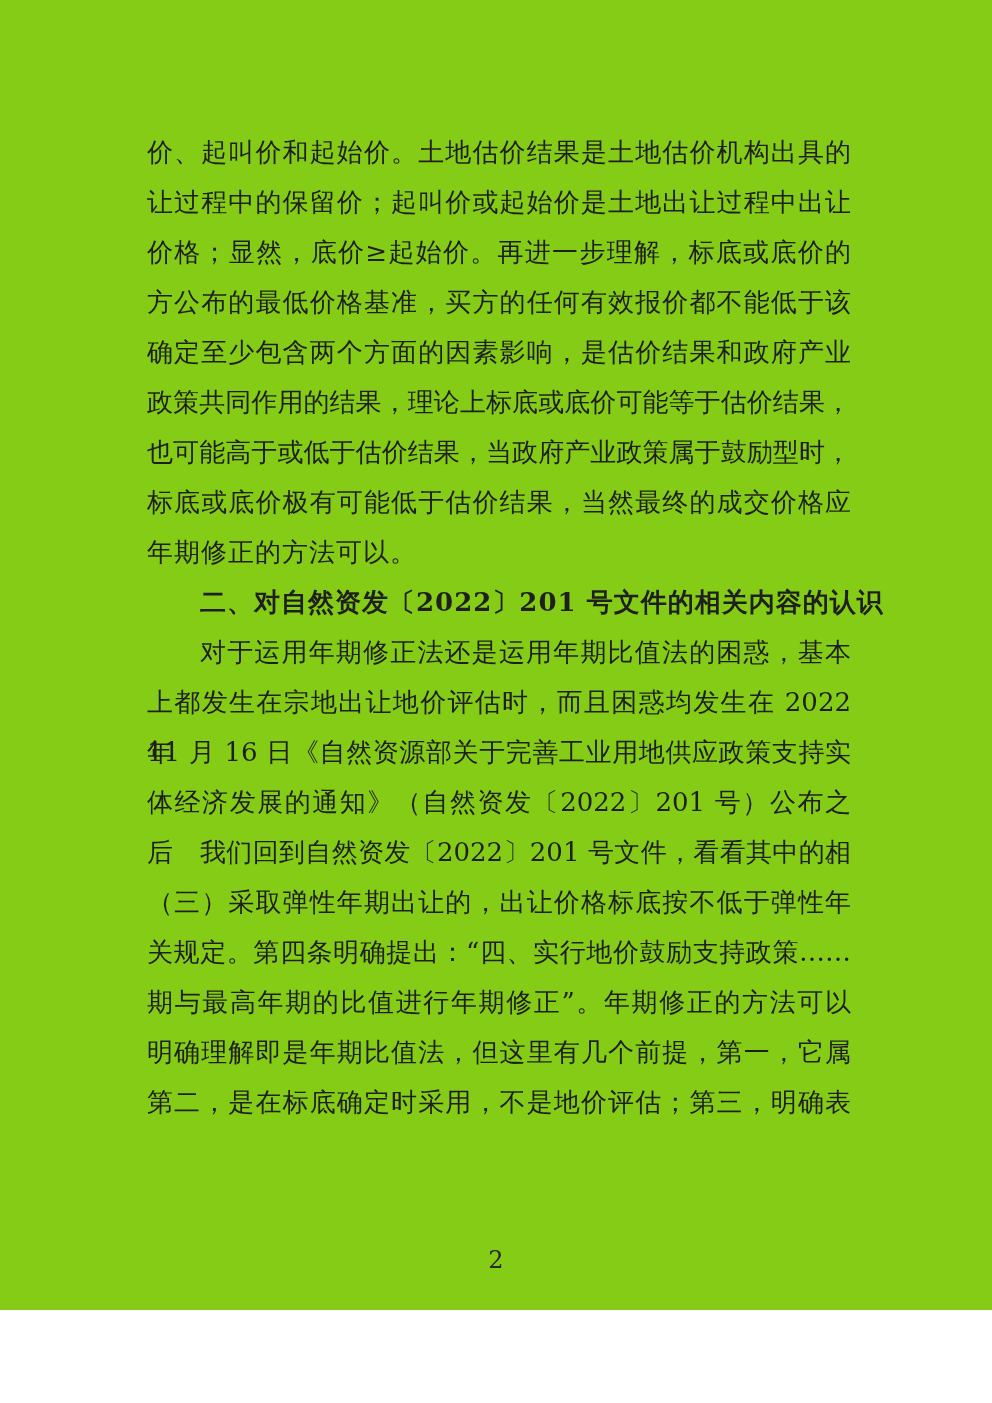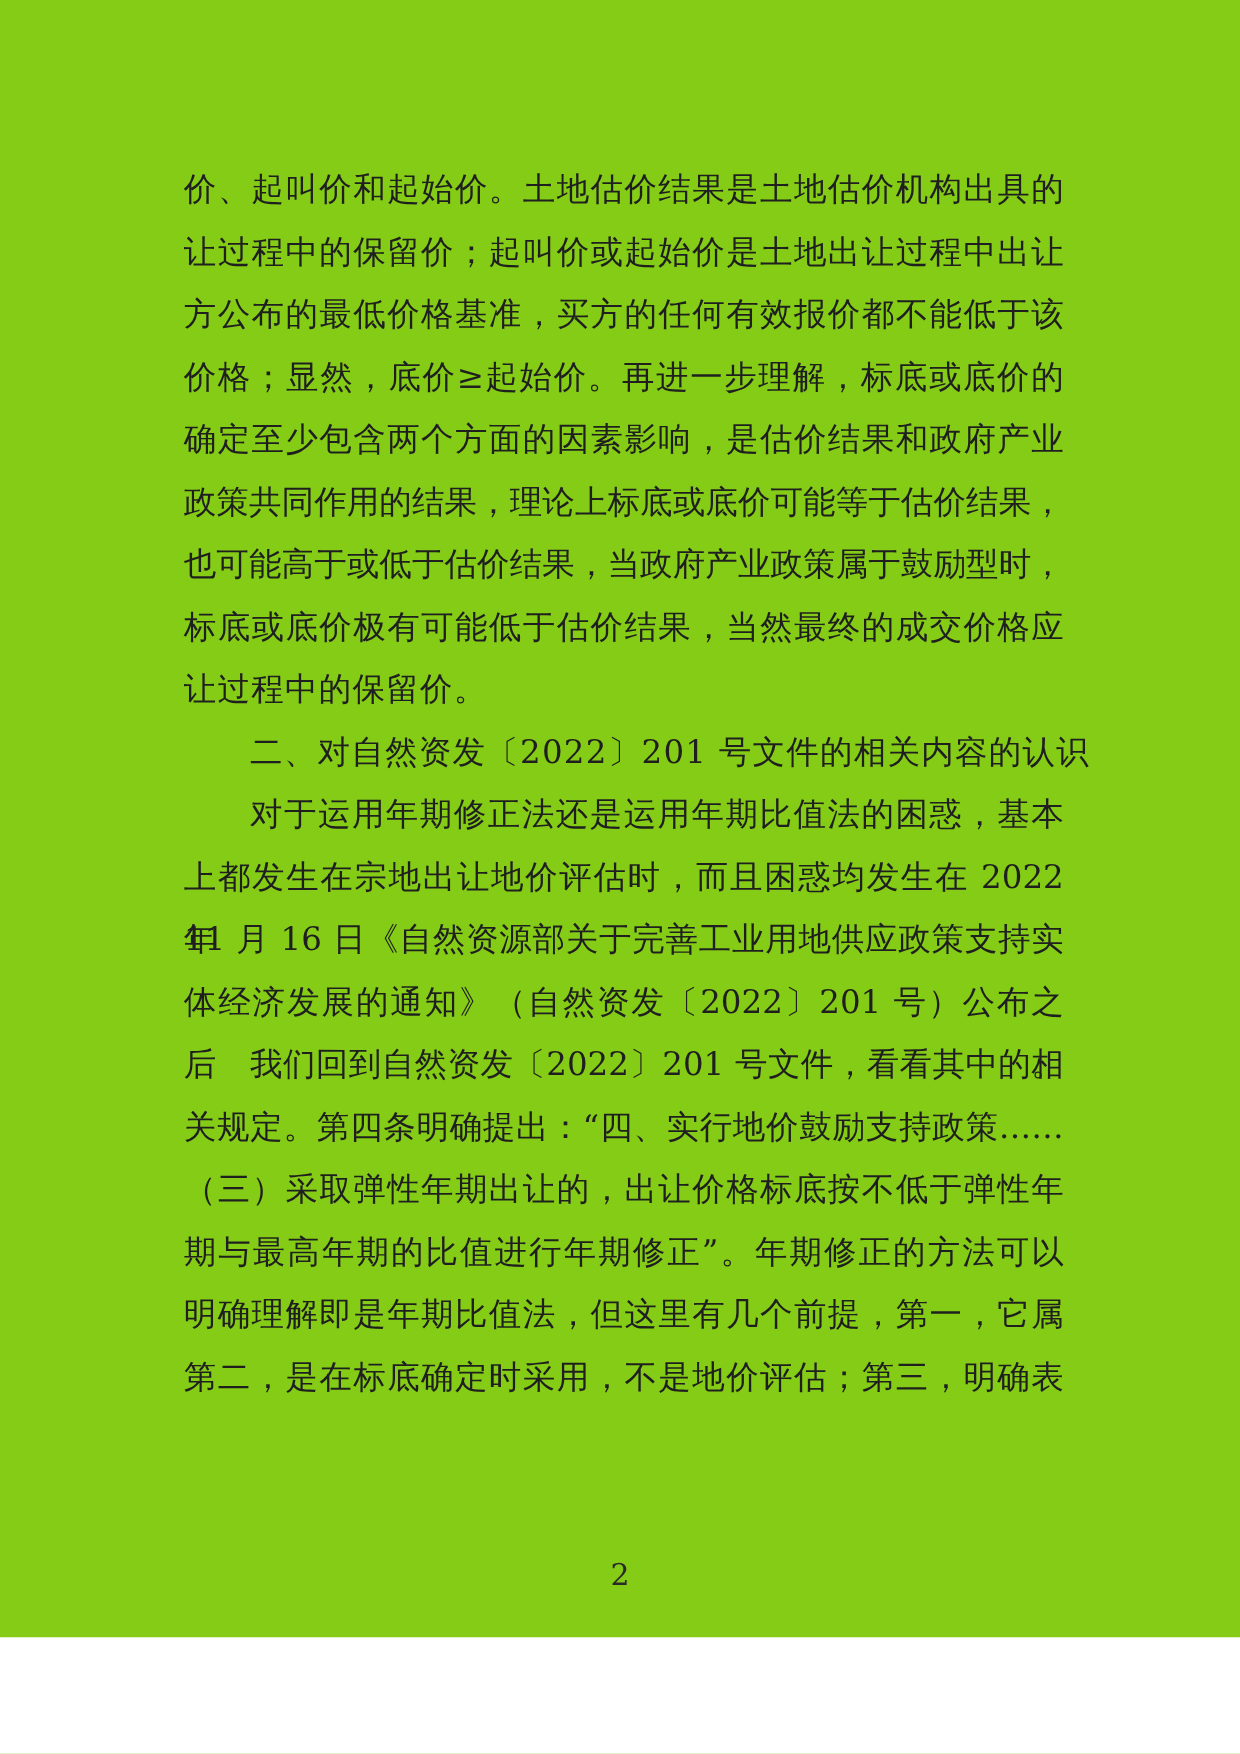--- a/index.html
+++ b/index.html
@@ -32,54 +32,54 @@
   .just {
     white-space: normal;
     text-align: justify;
     text-align-last: justify;
     letter-spacing: 0;
   }
   .indent {
     padding-left: 53px;
   }
   .heading {
-    font-weight: 400;
+    font-weight: 700;
     letter-spacing: 1px;
   }
   .pagenum {
     position: absolute;
     left: 0;
     right: 0;
     top: 1240px;
     text-align: center;
     font-size: 24px;
     line-height: 40px;
     color: #2a2a2a;
   }
 </style>
 </head>
 <body>
 
 <div class="page">
   <div class="textblock">
     <div class="line just">价、起叫价和起始价。土地估价结果是土地估价机构出具的</div>
     <div class="line just">让过程中的保留价；起叫价或起始价是土地出让过程中出让</div>
+    <div class="line just">价格；显然，底价≥起始价。再进一步理解，标底或底价的</div>
     <div class="line just">方公布的最低价格基准，买方的任何有效报价都不能低于该</div>
-    <div class="line just">价格；显然，底价≥起始价。再进一步理解，标底或底价的</div>
     <div class="line just">确定至少包含两个方面的因素影响，是估价结果和政府产业</div>
     <div class="line just">政策共同作用的结果，理论上标底或底价可能等于估价结果，</div>
     <div class="line just">也可能高于或低于估价结果，当政府产业政策属于鼓励型时，</div>
     <div class="line just">标底或底价极有可能低于估价结果，当然最终的成交价格应</div>
-    <div class="line">让过程中的保留价。</div>
+    <div class="line">年期修正的方法可以。</div>
     <div class="line heading indent">二、对自然资发〔2022〕201 号文件的相关内容的认识</div>
     <div class="line just indent">对于运用年期修正法还是运用年期比值法的困惑，基本</div>
     <div class="line just">上都发生在宗地出让地价评估时，而且困惑均发生在 2022 年</div>
     <div class="line just">11 月 16 日《自然资源部关于完善工业用地供应政策支持实</div>
     <div class="line just">体经济发展的通知》（自然资发〔2022〕201 号）公布之后。</div>
     <div class="line just indent">我们回到自然资发〔2022〕201 号文件，看看其中的相</div>
+    <div class="line just">（三）采取弹性年期出让的，出让价格标底按不低于弹性年</div>
     <div class="line just">关规定。第四条明确提出：“四、实行地价鼓励支持政策……</div>
-    <div class="line just">（三）采取弹性年期出让的，出让价格标底按不低于弹性年</div>
     <div class="line just">期与最高年期的比值进行年期修正”。年期修正的方法可以</div>
     <div class="line just">明确理解即是年期比值法，但这里有几个前提，第一，它属</div>
     <div class="line just">第二，是在标底确定时采用，不是地价评估；第三，明确表</div>
   </div>
   <div class="pagenum">2</div>
 </div>
 
 </body></html>

